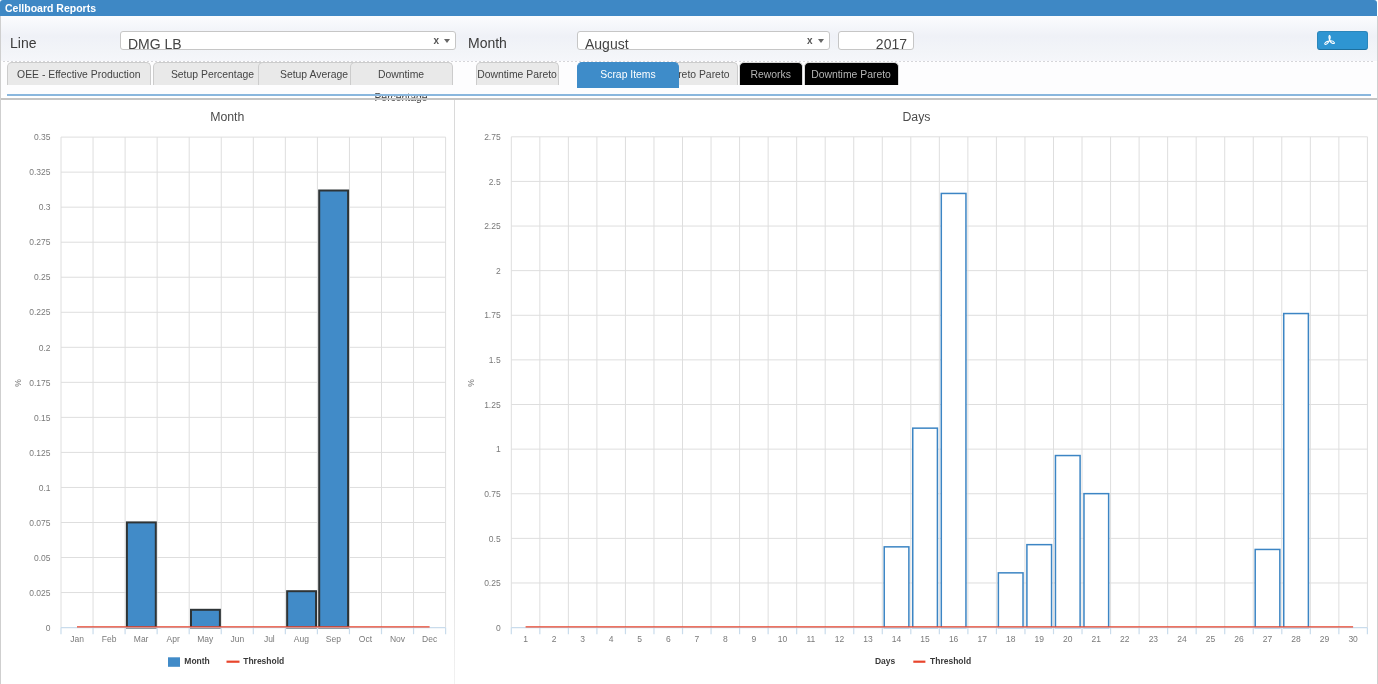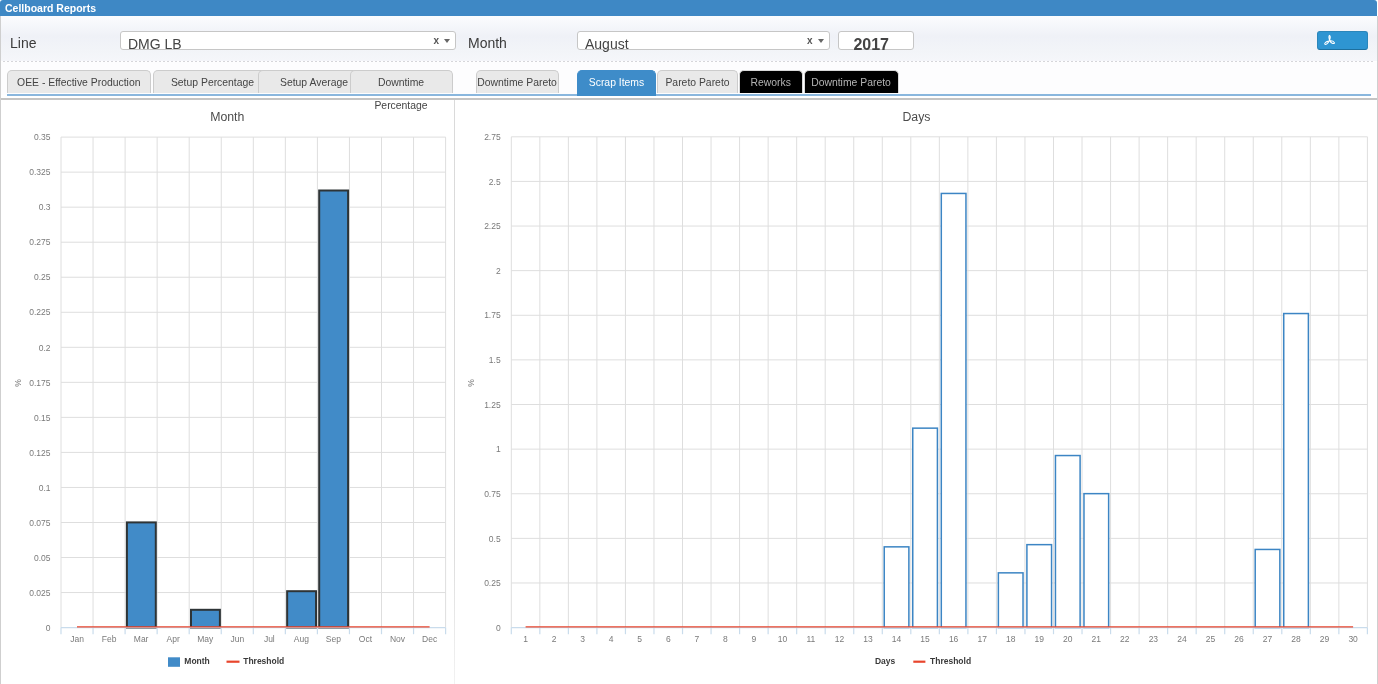--- a/index.html
+++ b/index.html
@@ -5,25 +5,25 @@
 #page{position:relative;width:1378px;height:684px;font-family:"Liberation Sans",sans-serif;overflow:hidden;background:#fff;}
 #hdr{position:absolute;left:0;top:0;width:1377px;height:16px;background:#3e88c5;border-radius:3px 3px 0 0;}
 #hdr span{position:absolute;left:5px;top:2px;font-size:10.5px;font-weight:bold;color:#fff;}
 #filter{position:absolute;left:0;top:16px;width:1377px;height:45px;background:linear-gradient(180deg,#fbfcfe 0%,#eff1f7 45%,#f2f4f8 75%,#f5f6fa 100%);}
 #dotline{position:absolute;left:3px;top:61px;width:1371px;height:1px;background:repeating-linear-gradient(90deg,#d6d6da 0px,#d6d6da 2px,transparent 2px,transparent 4px);}
 .flbl{position:absolute;top:19px;font-size:14px;color:#3b3b3b;}
 .sel,#year{position:absolute;top:14.5px;height:19px;background:#fff;border:1px solid #c6c6c6;border-radius:3px;box-sizing:border-box;}
 .sel .val{position:absolute;left:7px;top:4px;font-size:14px;color:#444;}
 .sel .x{position:absolute;right:16px;top:3.5px;font-size:10px;color:#555;font-weight:bold;}
 .sel .car{position:absolute;right:5px;top:7px;width:0;height:0;border-left:3.5px solid transparent;border-right:3.5px solid transparent;border-top:4px solid #666;}
-#year span{position:absolute;right:24px;top:4px;font-size:16px;color:#444;font-weight:bold;}
+#year span{position:absolute;right:6px;top:4px;font-size:14px;color:#444;}
 #pdfbtn{position:absolute;left:1317px;top:14.5px;width:50.5px;height:19px;background:#2e95d2;border:1px solid #2b86ba;border-bottom-color:#1d6f9e;border-radius:3px;box-sizing:border-box;}
 #pdfbtn span{position:absolute;left:23px;top:3.5px;font-size:12px;font-weight:normal;color:#fff;margin-top:24px;}
 #tabrow{position:absolute;left:0;top:62px;width:1377px;height:33px;background:#fdfdfe;}
-.tab{position:absolute;top:8px;height:23px;background:#e9e9e9;border:1px solid #cccccc;border-bottom:none;border-radius:5px 5px 0 0;box-sizing:border-box;font-size:10.4px;color:#444;text-align:center;line-height:23px;}
+.tab{position:absolute;top:0;height:23px;background:#e9e9e9;border:1px solid #cccccc;border-bottom:none;border-radius:5px 5px 0 0;box-sizing:border-box;font-size:10.4px;color:#444;text-align:center;line-height:23px;}
 .tab.act{background:#3e8cc9;border-color:#3e8cc9;color:#fff;height:25.5px;z-index:3;}
 .tab.dis{background:#000000;border-color:#d9d9d9;color:#b4b4b4;}
 #underline{position:absolute;left:7px;top:93.5px;width:1364px;height:2px;background:#8ab7de;z-index:2;}
 #chartline{position:absolute;left:0;top:98.4px;width:1378px;height:1.3px;background:#c4c4c4;}
 #ledge{position:absolute;left:0;top:16px;width:1px;height:668px;background:#cfcfcf;}
 #redge{position:absolute;left:1377px;top:16px;width:1px;height:668px;background:#cfcfcf;}
 #divider{position:absolute;left:454px;top:100px;width:1px;height:584px;background:linear-gradient(180deg,#dadada 0%,#dedede 78%,#ebebeb 92%,#f2f2f2 100%);}
 svg text{font-family:"Liberation Sans",sans-serif;}
 </style></head>
 <body>
@@ -54,21 +54,21 @@
       <span>PDF</span>
     </div>
   </div>
   <div id="dotline"></div>
   <div id="tabrow">
 <div class="tab " style="left:7.0px;width:143.5px">OEE - Effective Production</div>
 <div class="tab " style="left:152.5px;width:120px">Setup Percentage</div>
 <div class="tab " style="left:257.5px;width:113px">Setup Average</div>
 <div class="tab " style="left:349.5px;width:103px">Downtime Percentage</div>
 <div class="tab " style="left:475.5px;width:83px">Downtime Pareto</div>
-<div class="tab act" style="left:577.0px;width:79.0px">Scrap Items</div>
+<div class="tab act" style="left:577.0px;width:102px">Scrap Items</div>
 <div class="tab " style="left:657.0px;width:81.0px">Pareto Pareto</div>
 <div class="tab dis" style="left:739.0px;width:63.5px">Reworks</div>
 <div class="tab dis" style="left:803.5px;width:95.0px">Downtime Pareto</div>
   </div>
   <div id="underline"></div>
   <div id="chartline"></div>
   <div id="ledge"></div>
     <div id="redge"></div>
   <svg style="position:absolute;left:0;top:100px" width="455" height="584" viewBox="0 0 455 584">
 <line x1="61.00" y1="37.10" x2="61.00" y2="527.60" stroke="#dedede" stroke-width="1"></line>

